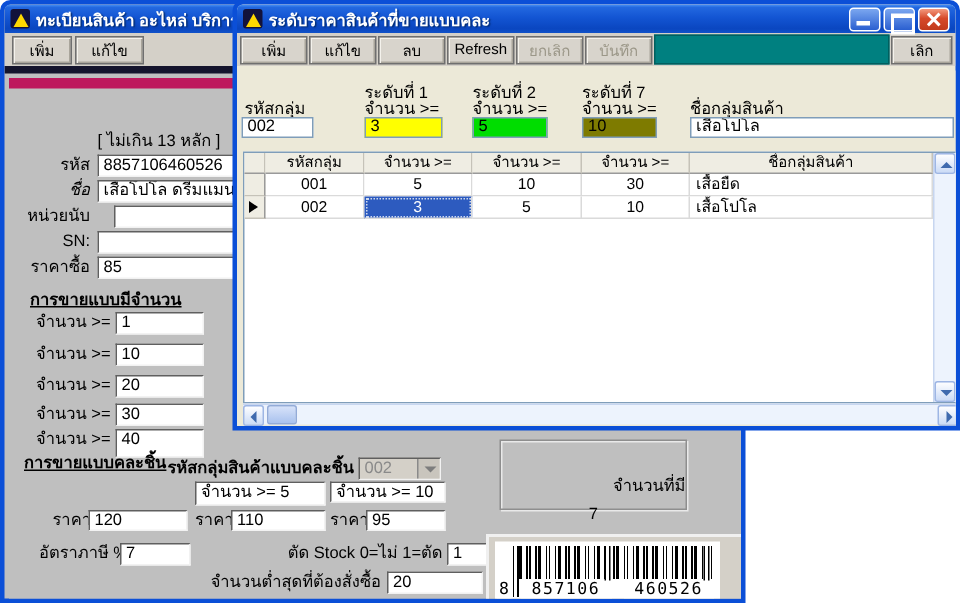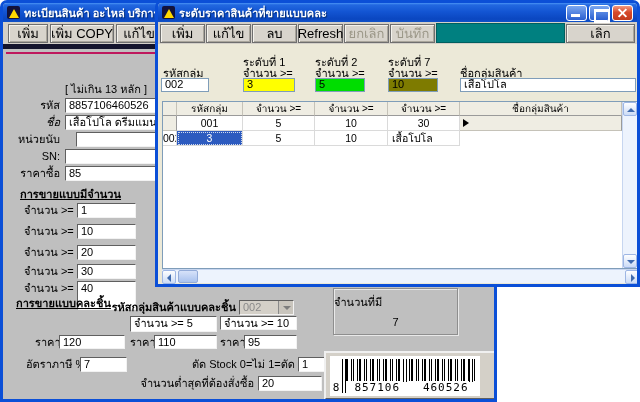--- a/index.html
+++ b/index.html
@@ -28,31 +28,31 @@
   .cap-btn.close { background:linear-gradient(180deg,#F3997E,#D6492A 45%,#C23A1C); }
   .cap-btn.close::before, .cap-btn.close::after { content:""; position:absolute; left:4px; top:6px;
       width:11px; height:2px; background:#fff; }
   .cap-btn.close::before { transform:rotate(45deg); }
   .cap-btn.close::after  { transform:rotate(-45deg); }
 
   
   .toolbar { height:22px; background:#D4D0C8; display:flex; align-items:center; padding:1px 2px; gap:1px; }
   .btn { height:19px; background:#D8D4CC; border:1px solid #6F6F6F;
          box-shadow:inset 1px 1px 0 #F4F2EC, inset -1px -1px 0 #A9A59B;
-         display:flex; align-items:center; justify-content:center; font-size:13px; color:#000; white-space:nowrap; }
+         display:flex; align-items:center; justify-content:center; font-size:10px; color:#000; white-space:nowrap; }
   .btn.disabled { color:#9B9788; }
   .bg-toolbar { padding-left:5px; gap:2px; }
   .dlg-btn { width:45px; }
   .teal-fill { flex:1; height:20px; background:#008080; border:1px solid #005f5f; }
-  .exit-btn { width:69px; }
+  .exit-btn { width:41px; }
   .dark-strip { height:5px; background:#14142C; }
 
   
   .bg-panel { position:absolute; left:3px; top:49px; width:491px; height:350px; background:#BFBFBF;
-              border-top:2px solid #be185d; }
+              border-top:7px solid #be185d; }
   .lbl { position:absolute; height:15px; line-height:15px; white-space:nowrap; font-size:11px; }
   .lbl.r { text-align:right; }
   .sec-head { position:absolute; font-weight:bold; text-decoration:underline; white-space:nowrap; }
   .fld { position:absolute; background:#fff; border:1px solid; border-color:#5F5F5F #F2F2F2 #F2F2F2 #5F5F5F;
          padding:0 3px; font-size:11px; line-height:13px; overflow:hidden; white-space:nowrap; }
   .combo { position:absolute; background:#D4D0C8; border:1px solid; border-color:#5F5F5F #F2F2F2 #F2F2F2 #5F5F5F;
            display:flex; }
   .combo .val { flex:1; color:#8A8A8A; font-size:11px; line-height:13px; padding-left:3px; background:#D4D0C8; }
   .combo .dd { width:15px; background:#C9C5BD; border-left:1px solid #8a8a8a; position:relative; }
   .combo .dd::after { content:""; position:absolute; left:4px; top:5px;
@@ -115,21 +115,20 @@
 
   <div class="window bg-window">
     <div class="titlebar">
       <span class="app-icon">
           <span class="tri"></span>
         </span>
       <span class="title-text">ทะเบียนสินค้า อะไหล่ บริการ</span>
     </div>
     <div class="toolbar bg-toolbar">
       <div class="btn" style="width:40px">เพิ่ม</div>
-      <div class="btn" style="width:64px">เพิ่ม COPY</div>
       <div class="btn" style="width:46px">แก้ไข</div>
     </div>
     <div class="dark-strip"></div>
 
     <div class="bg-panel">
 
       <div class="lbl" style="left:59px; top:28px;">[ ไม่เกิน 13 หลัก ]</div>
 
       <div class="lbl r" style="left:0; top:44px; width:54px;">รหัส</div>
       <div class="fld" style="left:59px; top:44px; width:106px; height:15px;">8857106460526</div>
@@ -150,21 +149,21 @@
 
       <div class="lbl r" style="left:18px; top:149px; width:49px;">จำนวน &gt;=</div>
       <div class="fld" style="left:71px; top:149px; width:59px; height:15px;">1</div>
       <div class="lbl r" style="left:18px; top:170px; width:49px;">จำนวน &gt;=</div>
       <div class="fld" style="left:71px; top:170px; width:59px; height:15px;">10</div>
       <div class="lbl r" style="left:18px; top:191px; width:49px;">จำนวน &gt;=</div>
       <div class="fld" style="left:71px; top:191px; width:59px; height:15px;">20</div>
       <div class="lbl r" style="left:18px; top:210px; width:49px;">จำนวน &gt;=</div>
       <div class="fld" style="left:71px; top:210px; width:59px; height:15px;">30</div>
       <div class="lbl r" style="left:18px; top:227px; width:49px;">จำนวน &gt;=</div>
-      <div class="fld" style="left:71px; top:227px; width:59px; height:29px;">40</div>
+      <div class="fld" style="left:71px; top:227px; width:59px; height:19px;">40</div>
 
       <div class="sec-head" style="left:10px; top:240px;">การขายแบบคละชิ้น</div>
 
       <div class="lbl r" style="left:75px; top:246px; width:155px; font-weight:bold;">รหัสกลุ่มสินค้าแบบคละชิ้น</div>
       <div class="combo" style="left:233px; top:246px; width:55px; height:15px;">
         <span class="val">002</span>
         <span class="dd"></span>
       </div>
 
       <div class="fld" style="left:124px; top:262px; width:87px; height:16px;">จำนวน &gt;= 5</div>
@@ -179,21 +178,21 @@
 
       <div class="lbl" style="left:20px; top:303px;">อัตราภาษี %</div>
       <div class="fld" style="left:74px; top:303px; width:47px; height:15px;">7</div>
       <div class="lbl r" style="left:177px; top:303px; width:112px;">ตัด Stock 0=ไม่ 1=ตัด</div>
       <div class="fld" style="left:292px; top:303px; width:27px; height:15px;">1</div>
 
       <div class="lbl r" style="left:112px; top:322px; width:136px;">จำนวนต่ำสุดที่ต้องสั่งซื้อ</div>
       <div class="fld" style="left:252px; top:322px; width:64px; height:15px;">20</div>
 
       <div class="groupbox" style="left:327px; top:234px; width:125px; height:47px;">
-        <div style="text-align:left; margin-top:4px;">จำนวนที่มี</div>
+        <div style="text-align:right; margin-top:20px;">จำนวนที่มี</div>
         <div style="text-align:center; margin-top:5px;">7</div>
       </div>
 
       <div class="bc-panel">
         <div class="bc-box">
           <div class="bc-bars"></div>
           <div class="bc-guard" style="left:12px;"></div>
           <div class="bc-guard" style="left:73px;"></div>
           <div class="bc-guard" style="left:139px;"></div>
           <div class="bc-digits">
@@ -254,20 +253,21 @@
           <div class="gh">จำนวน &gt;=</div>
           <div class="gh">จำนวน &gt;=</div>
           <div class="gh">จำนวน &gt;=</div>
           <div class="gh">ชื่อกลุ่มสินค้า</div>
 
           <div class="grh"></div>
           <div class="gc">001</div>
           <div class="gc">5</div>
           <div class="gc">10</div>
           <div class="gc">30</div>
+          <div class="gc name">เสื้อยืด</div>
 
           <div class="grh">
               <span class="row-ind"></span>
             </div>
           <div class="gc">002</div>
           <div class="gc sel">3</div>
           <div class="gc">5</div>
           <div class="gc">10</div>
           <div class="gc name">เสื้อโปโล</div>
         </div>

